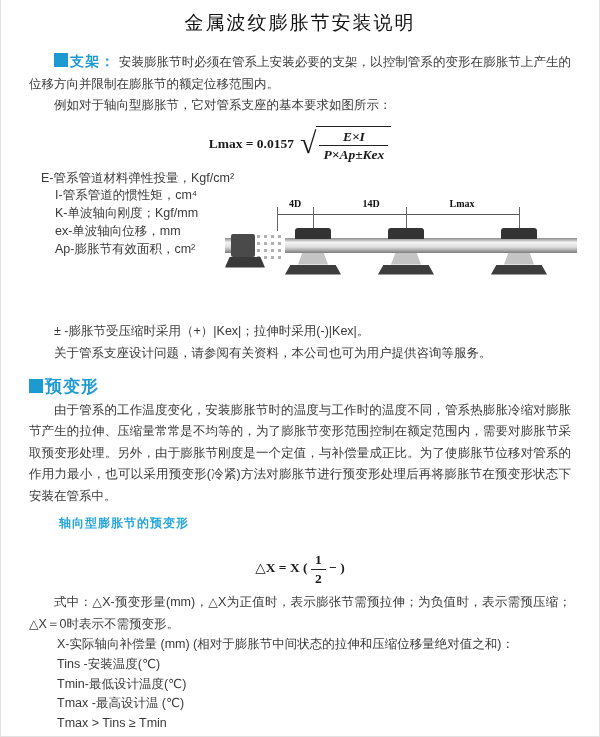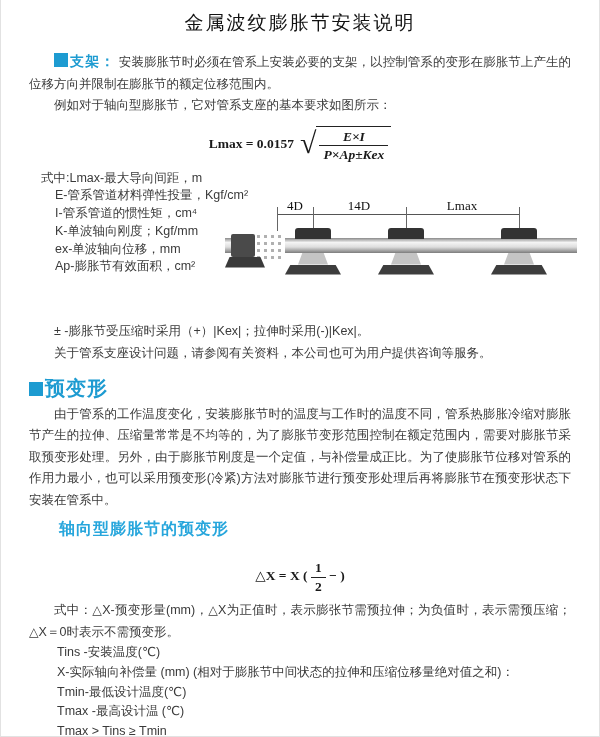--- a/index.html
+++ b/index.html
@@ -23,22 +23,22 @@
     text-align:center;font-size:19px;font-weight:normal;color:#111;
     letter-spacing:2px;margin-bottom:13px;
   }
   p.body-par{line-height:1.72;text-align:justify;}
   .indent{text-indent:2em;}
   .section-head-inline{font-size:14px;font-weight:bold;color:var(--accent);letter-spacing:1px;}
   .marker{
     display:inline-block;width:14px;height:14px;background:var(--accent);
     margin-right:2px;vertical-align:-1px;
   }
-  .section-head-block{font-size:20px;font-weight:bold;color:var(--accent);letter-spacing:1px;margin:10px 0 2px 0;}
-  .subheading{font-size:16px;font-weight:bold;color:var(--subheading);letter-spacing:1px;}
+  .section-head-block{font-size:17px;font-weight:bold;color:var(--accent);letter-spacing:1px;margin:10px 0 2px 0;}
+  .subheading{font-size:12px;font-weight:bold;color:var(--subheading);letter-spacing:1px;}
   .sub1{margin:8px 0 6px 30px;}
 
   
   .formula-row{text-align:center;font-family:"Liberation Serif","DejaVu Serif",serif;
     color:var(--formula);font-weight:bold;font-size:13.5px;}
   .f1{margin:9px 0 7px 0;}
   .f2{margin:20px 0 6px 0;}
   .frac{display:inline-block;vertical-align:middle;text-align:center;line-height:1.15;}
   .frac .top{display:block;border-bottom:1px solid #222;padding:0 4px 1px 4px;}
   .frac .bot{display:block;padding:1px 4px 0 4px;}
@@ -49,23 +49,23 @@
 
   
   .defs-wrap{position:relative;min-height:150px;margin-top:2px;}
   .defs{line-height:1.42;}
   .defs .def-line{padding-left:26px;}
   .defs .def-line:first-child{padding-left:12px;}
 
   
   .diagram{position:absolute;top:28px;right:-6px;width:352px;height:95px;}
   .diagram .dim-label{position:absolute;top:0;width:60px;text-align:center;
-    font-family:"Liberation Serif","DejaVu Serif",serif;font-weight:normal;font-size:13px;color:#111;}
+    font-family:"Liberation Serif","DejaVu Serif",serif;font-weight:bold;font-size:10px;color:#111;}
   .dl1{left:40px;}
-  .dl2{left:104px;}
+  .dl2{left:116px;}
   .dl3{left:207px;}
   .dim-line{position:absolute;top:16px;left:52px;width:242px;height:1px;background:#555;}
   .tick{position:absolute;top:9px;width:1px;height:31px;background:#666;}
   .tk1{left:52px;} .tk2{left:88px;} .tk3{left:181px;} .tk4{left:294px;}
   .pipe{position:absolute;top:40px;left:0;width:352px;height:15px;
     background:linear-gradient(to bottom,#8a8a8a 0%,#f4f4f4 30%,#dedede 60%,#7c7c7c 100%);}
   .bellows{position:absolute;top:33px;left:28px;width:32px;height:29px;background:#fff;
     background-image:radial-gradient(circle,#b0b0b0 1.4px,transparent 2px);
     background-size:7px 7px;background-position:2px 2px;}
   .anchor-block{position:absolute;top:36px;left:6px;width:24px;height:23px;background:#4a4a4a;border-radius:2px;}
@@ -99,21 +99,20 @@
       <span class="rad-sign">√</span>
       <span class="rad-body"><span class="frac ital">
       <span class="top">E×I</span>
       <span class="bot">P×Ap±Kex</span>
   </span></span>
     </span>
 </div>
 
 <div class="defs-wrap">
   <div class="defs">
-    <div class="def-line">式中:Lmax-最大导向间距，m</div>
     <div class="def-line">E-管系管道材料弹性投量，Kgf/cm²</div>
     <div class="def-line">I-管系管道的惯性矩，cm⁴</div>
     <div class="def-line">K-单波轴向刚度；Kgf/mm</div>
     <div class="def-line">ex-单波轴向位移，mm</div>
     <div class="def-line">Ap-膨胀节有效面积，cm²</div>
   </div>
 
   <div class="diagram">
     <div class="dim-label dl1">4D</div>
     <div class="dim-label dl2">14D</div>
@@ -154,19 +153,19 @@
   <span class="frac">
     <span class="top">1</span>
     <span class="bot">2</span>
   </span>
   <span>−</span>
   <span>)</span>
 </div>
 
 <p class="body-par indent">式中：△X-预变形量(mm)，△X为正值时，表示膨张节需预拉伸；为负值时，表示需预压缩；△X＝0时表示不需预变形。</p>
 <div class="axial-items">
+  <div>X-实际轴向补偿量 (mm) (相对于膨胀节中间状态的拉伸和压缩位移量绝对值之和)：</div>
   <div>Tins -安装温度(℃)</div>
-  <div>X-实际轴向补偿量 (mm) (相对于膨胀节中间状态的拉伸和压缩位移量绝对值之和)：</div>
   <div>Tmin-最低设计温度(℃)</div>
   <div>Tmax -最高设计温 (℃)</div>
   <div>Tmax &gt; Tins ≥ Tmin</div>
 </div>
 <p class="body-par indent">一般变形和受力情况下，不一定进行预变形，是否预变形对膨胀节的疲劳寿命几乎没有影响。</p>
 
 </body></html>

